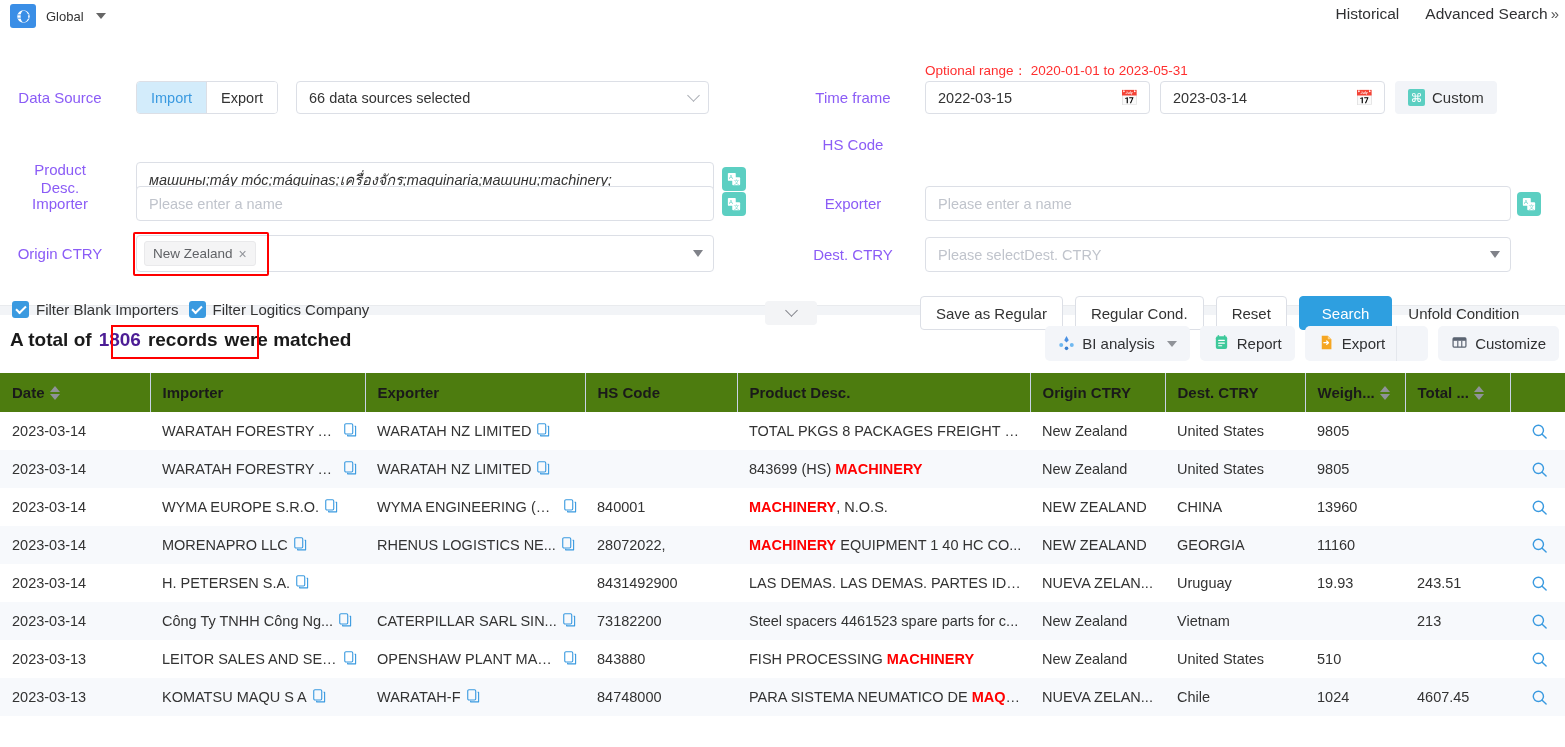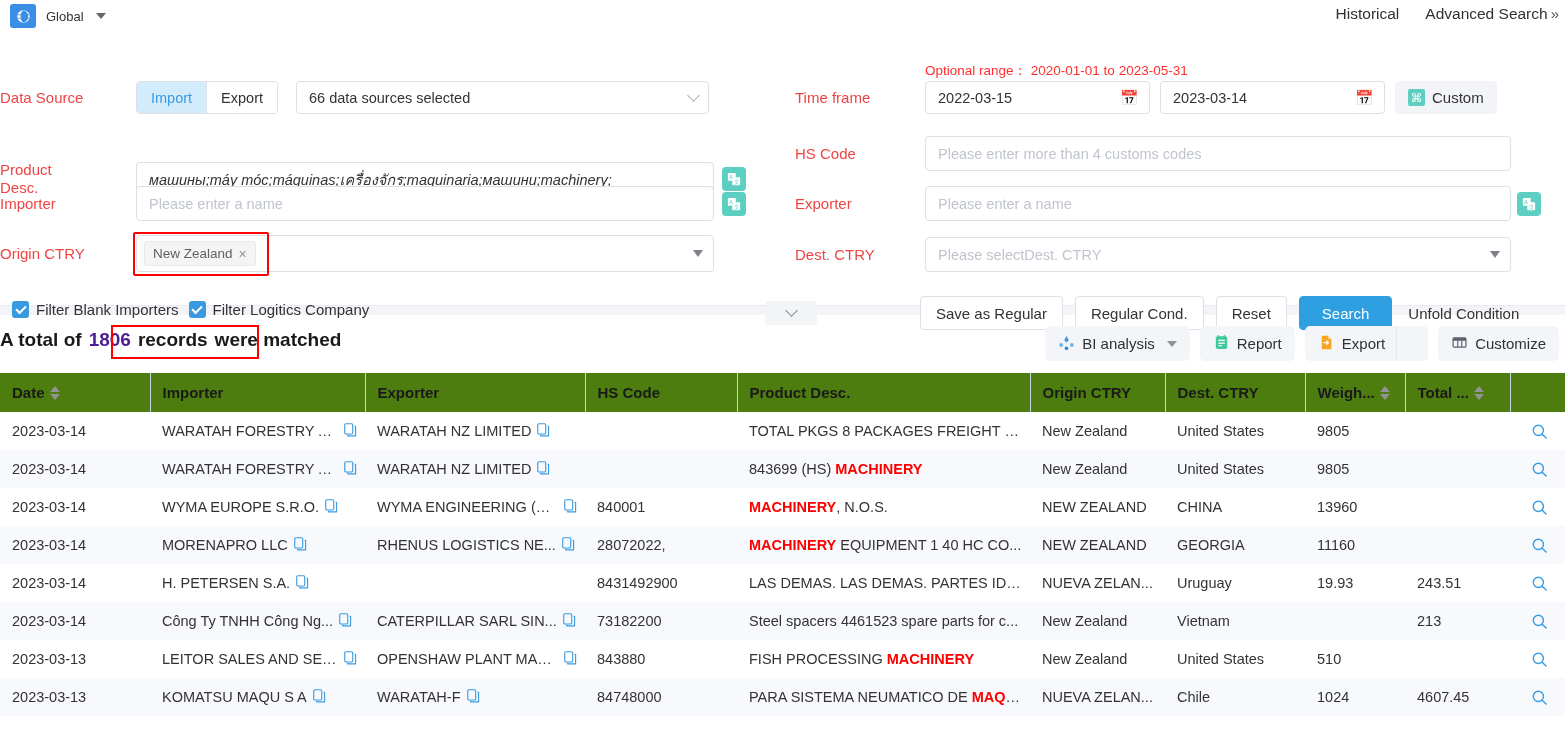--- a/index.html
+++ b/index.html
@@ -39,21 +39,21 @@
   .top-right span { cursor: pointer; }
   .adv-chev { font-size: 15px; color: #555; margin-left: 3px; }
 
   
   .filters {
     position: relative; height: 272px; background: #fff;
     border-bottom: 1px solid #e9ebee;
   }
 
   .lbl {
-    font-size: 15px; color: #ef4444; text-align: left;
+    font-size: 15px; color: #8b5cf6; text-align: center;
     white-space: nowrap;
   }
 
   .fld-row { position: absolute; display: flex; align-items: center; }
 
   .inp {
     height: 33px; border: 1px solid #dcdfe6; border-radius: 4px;
     background: #fff; font-size: 14.5px; color: #333;
     padding: 0 12px; display: flex; align-items: center;
     font-family: "Liberation Sans", sans-serif;
@@ -168,21 +168,21 @@
     align-items: center; cursor: pointer;
     font-family: "Liberation Sans", sans-serif;
   }
   .btn.primary { background: #2e9fe0; border-color: #2e9fe0; color: #fff; padding: 0 22px; }
   .unfold { font-size: 15px; color: #333; margin-left: 4px; cursor: pointer; }
 
   
   .sep { height: 9px; background: #f2f4f7; }
   .results-bar { position: relative; height: 58px; }
   .total-text {
-    position: absolute; left: 0; top: 14px;
+    position: absolute; left: 10px; top: 14px;
     font-size: 19px; font-weight: bold; color: #1a1a1a; white-space: nowrap;
     display: flex; align-items: baseline;
   }
   .total-text .num { color: #4c1d95; margin: 0 7px; }
   .total-text .recs { color: #1a1a1a; }
   .total-redbox {
     position: absolute; left: 111px; top: 10px; width: 148px; height: 34px;
     border: 2px solid #ff0000; pointer-events: none;
   }
 
@@ -340,23 +340,20 @@
         <span class="cal-ico">📅</span>
       </div>
       <div class="custom-btn" style="margin-left:10px;">
         <span class="custom-ico">⌘</span>
         <span>Custom</span>
       </div>
     </div>
 
     <div class="fld-row" style="left:795px; top:102px;">
       <div class="lbl" style="width:116px;">HS Code</div>
-      <div class="inp placeholder" style="margin-left:14px; width:586px; height:35px;">
-        <span>Please enter more than 4 customs codes</span>
-      </div>
     </div>
 
     <div class="fld-row" style="left:795px; top:152px;">
       <div class="lbl" style="width:116px;">Exporter</div>
       <div class="inp placeholder" style="margin-left:14px; width:586px; height:35px;">
         <span>Please enter a name</span>
       </div>
       <span class="translate-btn" style="margin-left:6px;">
         <svg width="14" height="14" viewBox="0 0 16 16">
           <rect x="1" y="1" width="9" height="9" rx="1" fill="#fff"></rect>

